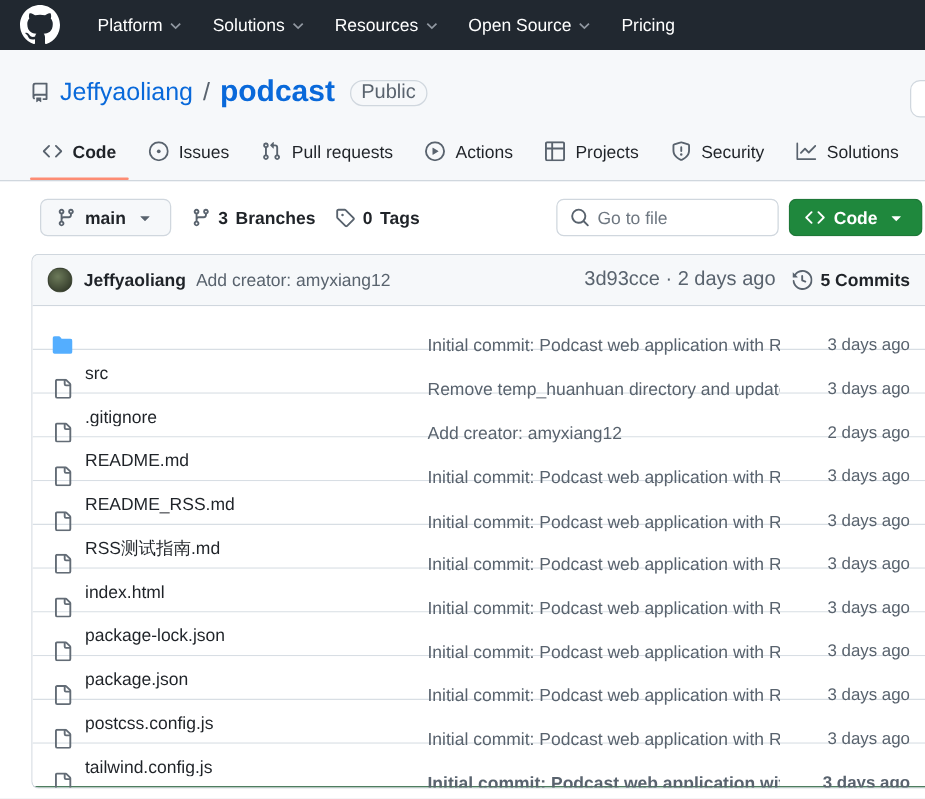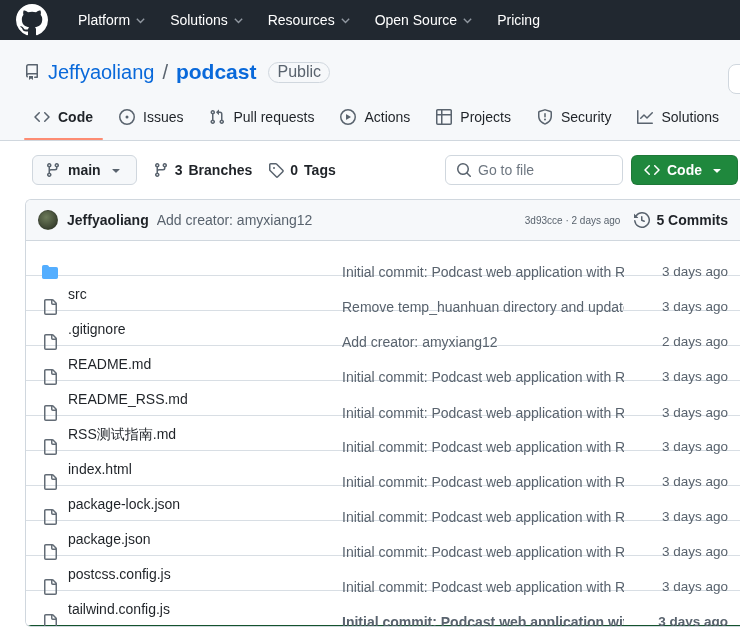--- a/index.html
+++ b/index.html
@@ -27,21 +27,21 @@
   
   .repo-head {
     background:#f6f8fa; border-bottom:1px solid #d0d7de;
     padding:20px 0 0 24px; position:relative;
   }
   .repo-title-row { display:flex; align-items:center; gap:8px; margin-bottom:20px; }
   .repo-title-row .repo-icon { color:#59636e; }
   .repo-title-row a { text-decoration:none; }
   .owner-link { color:#0969da; font-size:20px; font-weight:400; cursor:pointer; }
   .slash { color:#59636e; font-size:20px; }
-  .repo-link { color:#0969da; font-size:21px; font-weight:600; cursor:pointer; }
+  .repo-link { color:#0969da; font-size:24px; font-weight:600; cursor:pointer; }
   .visibility-badge {
     font-size:16px; color:#59636e; border:1px solid #d0d7de; border-radius:999px;
     padding:1px 8px 2px; margin-left:4px; background:transparent; line-height:16px;
   }
   .partial-btn {
     position:absolute; top:24px; right:-22px; width:34px; height:30px;
     background:#ffffff; border:1px solid #d0d7de; border-radius:8px;
   }
   .repo-tabs { display:flex; align-items:stretch; gap:6px; }
   .tab {
@@ -100,21 +100,21 @@
   }
   .avatar {
     width:20px; height:20px; border-radius:50%;
     background:radial-gradient(circle at 40% 35%, #6d7b5a, #39412f 75%);
     border:1px solid rgba(31,35,40,0.15); cursor:pointer;
   }
   .commit-author { font-weight:600; margin-left:9px; cursor:pointer; }
   .commit-msg { color:#59636e; margin-left:8px; cursor:pointer; white-space:nowrap;
     overflow:hidden; text-overflow:ellipsis; max-width:300px; }
   .commit-right { margin-left:auto; display:flex; align-items:center; gap:14px; }
-  .sha-time { color:#59636e; font-size:10px; cursor:pointer; white-space:nowrap;text-align:center; }
+  .sha-time { color:#59636e; font-size:16px; cursor:pointer; white-space:nowrap;text-align:center; }
   .commits-link { display:flex; align-items:center; gap:6px; font-weight:600;
     color:#1f2328; cursor:pointer; white-space:nowrap; }
   .commits-link .h-ico { color:#59636e; }
 
   .frow {
     display:grid; grid-template-columns:300px 1fr 104px; align-items:center;
     height:35px; padding:0 12px 0 16px; background:#ffffff;
     border-bottom:1px solid #d8dee4;
   }
   .frow:last-child { border-bottom:1px solid #14532d;font-weight:bold; }

